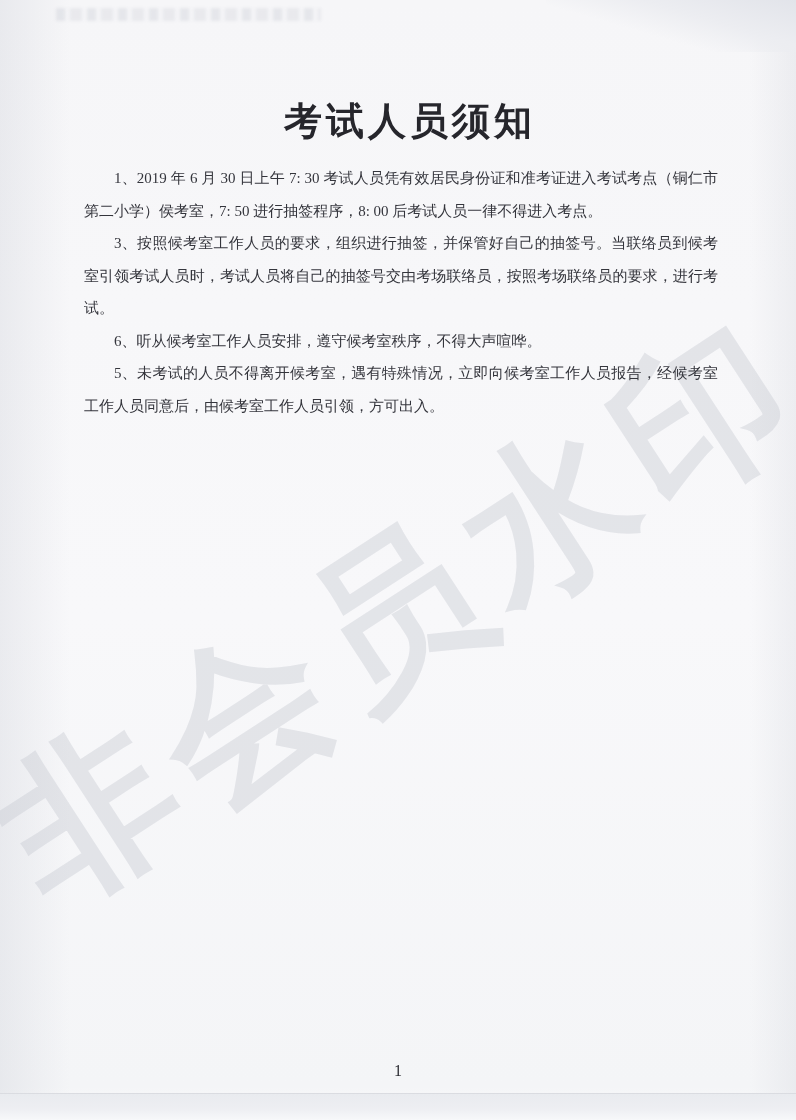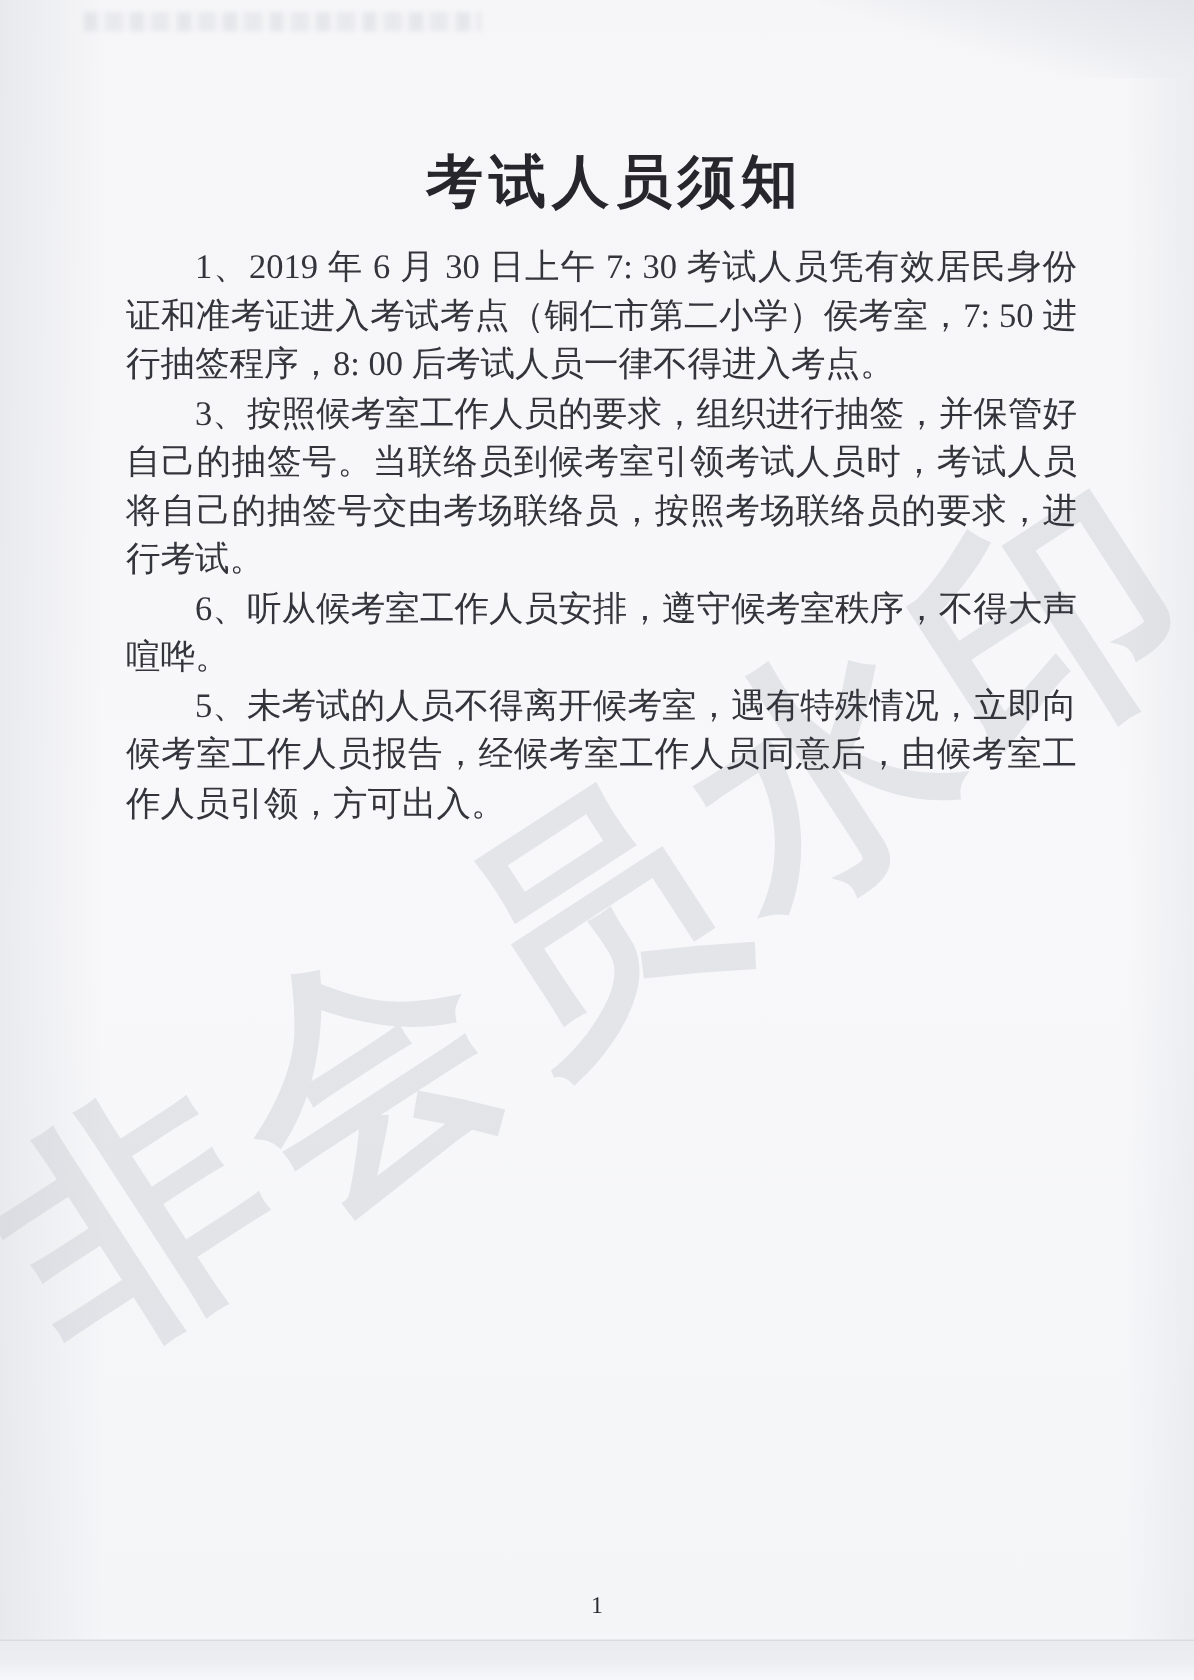--- a/index.html
+++ b/index.html
@@ -69,21 +69,21 @@
     text-align: center;
     font-family: "Liberation Sans", sans-serif;
     font-weight: 700;
     font-size: 38px;
     letter-spacing: 4px;
     color: var(--title-color, #26262c);
   }
   .doc-body {
     position: absolute;
     left: 84px; top: 162px; width: 634px;
-    font-size: 23px;
+    font-size: 15px;
     line-height: 32.5px;
     color: var(--text-color, #34353c);
     text-align: justify;
   }
   .doc-body p {
     margin: 0;
     text-indent: 2em;
   }
   .page-number {
     position: absolute;

